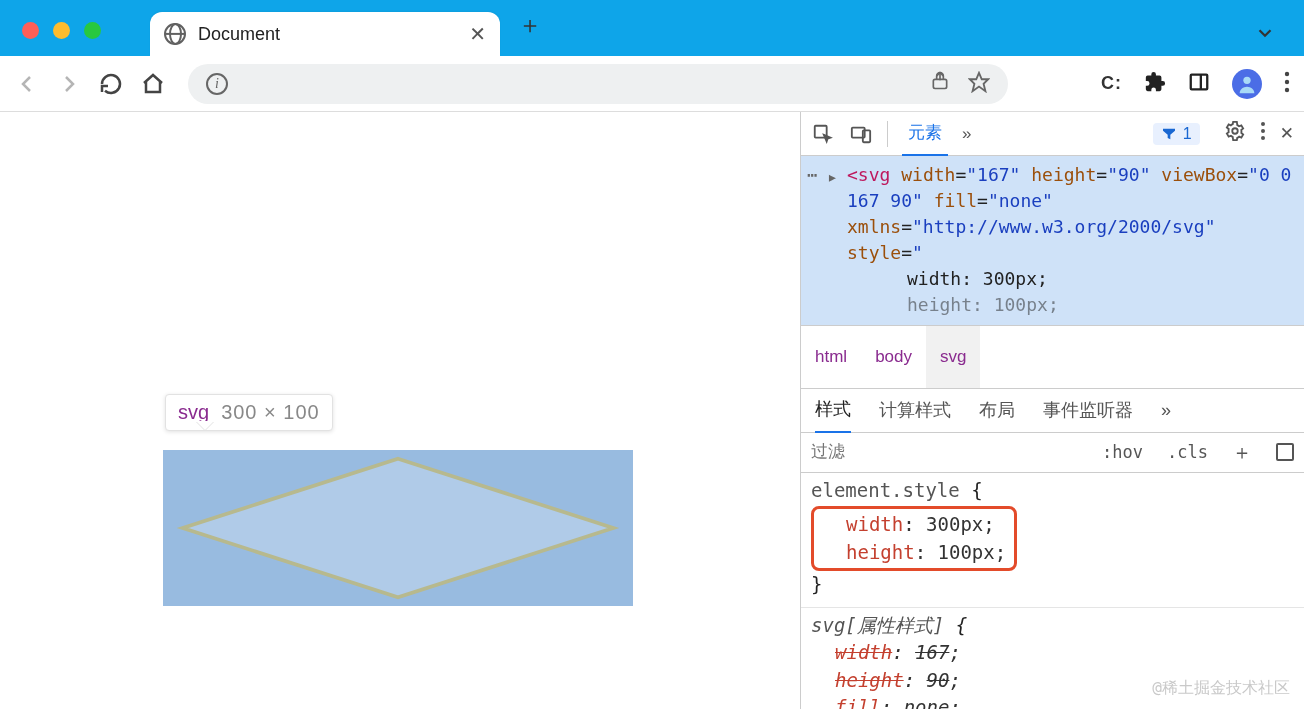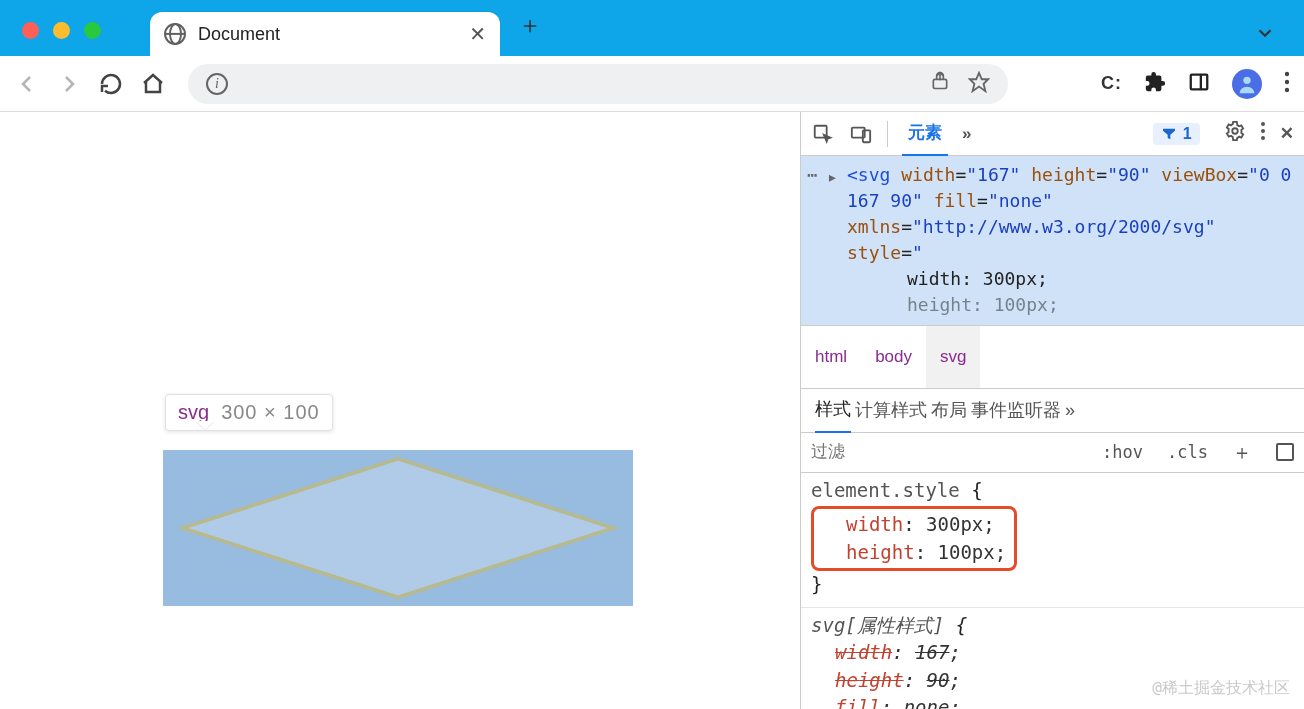--- a/index.html
+++ b/index.html
@@ -41,42 +41,42 @@
 
   .tooltip { position:absolute; left:165px; top:282px; background:#fff; border:1px solid #e2e2e2; border-radius:4px; box-shadow:0 1px 4px rgba(0,0,0,0.12); padding:6px 12px; font-size:20px; display:flex; gap:12px; align-items:center;}
   .tooltip .tag { color:#8a2b8f; font-weight:500;}
   .tooltip .dim { color:#888; letter-spacing:1px;}
   .tooltip::after { content:""; position:absolute; left:30px; bottom:-9px; border:9px solid transparent; border-top-color:#fff; filter:drop-shadow(0 1px 0 #e2e2e2);}
   .svg-overlay { position:absolute; left:163px; top:338px; width:470px; height:156px; background:rgba(118,164,214,0.75);}
   .svg-overlay svg { width:100%; height:100%;}
 
   
   .devtools { width:504px; border-left:1px solid #ccc; background:#fff; display:flex; flex-direction:column; font-size:17px; }
-  .dt-tabbar { display:flex; align-items:center; height:44px; border-bottom:1px solid #ccc; padding:0 10px; gap:14px; color:#555;font-weight:bold;}
+  .dt-tabbar { display:flex; align-items:center; height:44px; border-bottom:1px solid #ccc; padding:0 10px; gap:14px; color:#555;}
   .dt-tabbar .sel-icon, .dt-tabbar .dev-icon { width:24px; height:24px; display:flex; align-items:center; justify-content:center;}
   .dt-tabbar .divider { width:1px; height:26px; background:#ccc;}
   .dt-tab { padding:10px 6px; color:#222; cursor:pointer;}
   .dt-tab.active { color:#1a73e8; border-bottom:2px solid #1a73e8;}
   .dt-more { color:#555;}
   .dt-badge { margin-left:auto; display:flex; align-items:center; gap:6px; background:#e8f0fe; color:#1967d2; border-radius:4px; padding:2px 8px; font-size:16px;}
   .dt-right-icons { display:flex; align-items:center; gap:14px; margin-left:10px; color:#555;}
 
   .dt-dom { background:#cfe2f8; padding:6px 10px 6px 28px; font-family: Menlo, Consolas, monospace; font-size:18px; line-height:1.45; position:relative; color:#222;}
   .dt-dom .ellipsis { position:absolute; left:6px; top:6px; color:#666;}
   .dt-dom .caret { position:absolute; left:26px; top:8px; color:#666;}
-  .dt-dom .tagc { color:#1d4ed8;}
+  .dt-dom .tagc { color:#be185d;}
   .dt-dom .attr { color:#9b4f0b;}
   .dt-dom .val { color:#1a3fbf;}
   .dt-dom .indent { padding-left:60px; display:block;}
 
   .dt-crumbs { display:flex; gap:0; border-top:1px solid #ccc; border-bottom:1px solid #ccc; font-size:17px;}
   .dt-crumbs span { padding:21px 14px; color:#8a2b8f; cursor:pointer;}
   .dt-crumbs span.sel { background:#f1f1f1;}
 
-  .dt-subtabs { display:flex; align-items:center; gap:4px; padding:0 14px; height:44px; border-bottom:1px solid #ccc; font-size:18px;text-align:right;}
+  .dt-subtabs { display:flex; align-items:center; gap:28px; padding:0 14px; height:44px; border-bottom:1px solid #ccc; font-size:18px;text-align:right;}
   .dt-subtabs .stab { color:#555; padding:10px 0; cursor:pointer;}
   .dt-subtabs .stab.active { color:#222; border-bottom:2px solid #1a73e8;}
 
   .dt-filter { display:flex; align-items:center; height:40px; border-bottom:1px solid #ccc; padding:0 10px; gap:24px; color:#555; font-size:17px;}
   .dt-filter input { border:none; outline:none; flex:1; font-size:17px; color:#999; background:transparent;}
   .dt-filter .pill { font-family:Menlo,Consolas,monospace; color:#555;}
   .dt-filter .plus { font-size:20px;}
   .dt-filter .box-icon { width:18px; height:18px; border:2px solid #555; border-radius:2px; position:relative;}
 
   .dt-styles { font-family: Menlo, Consolas, monospace; font-size:19px; line-height:1.45; overflow:auto; flex:1;}

